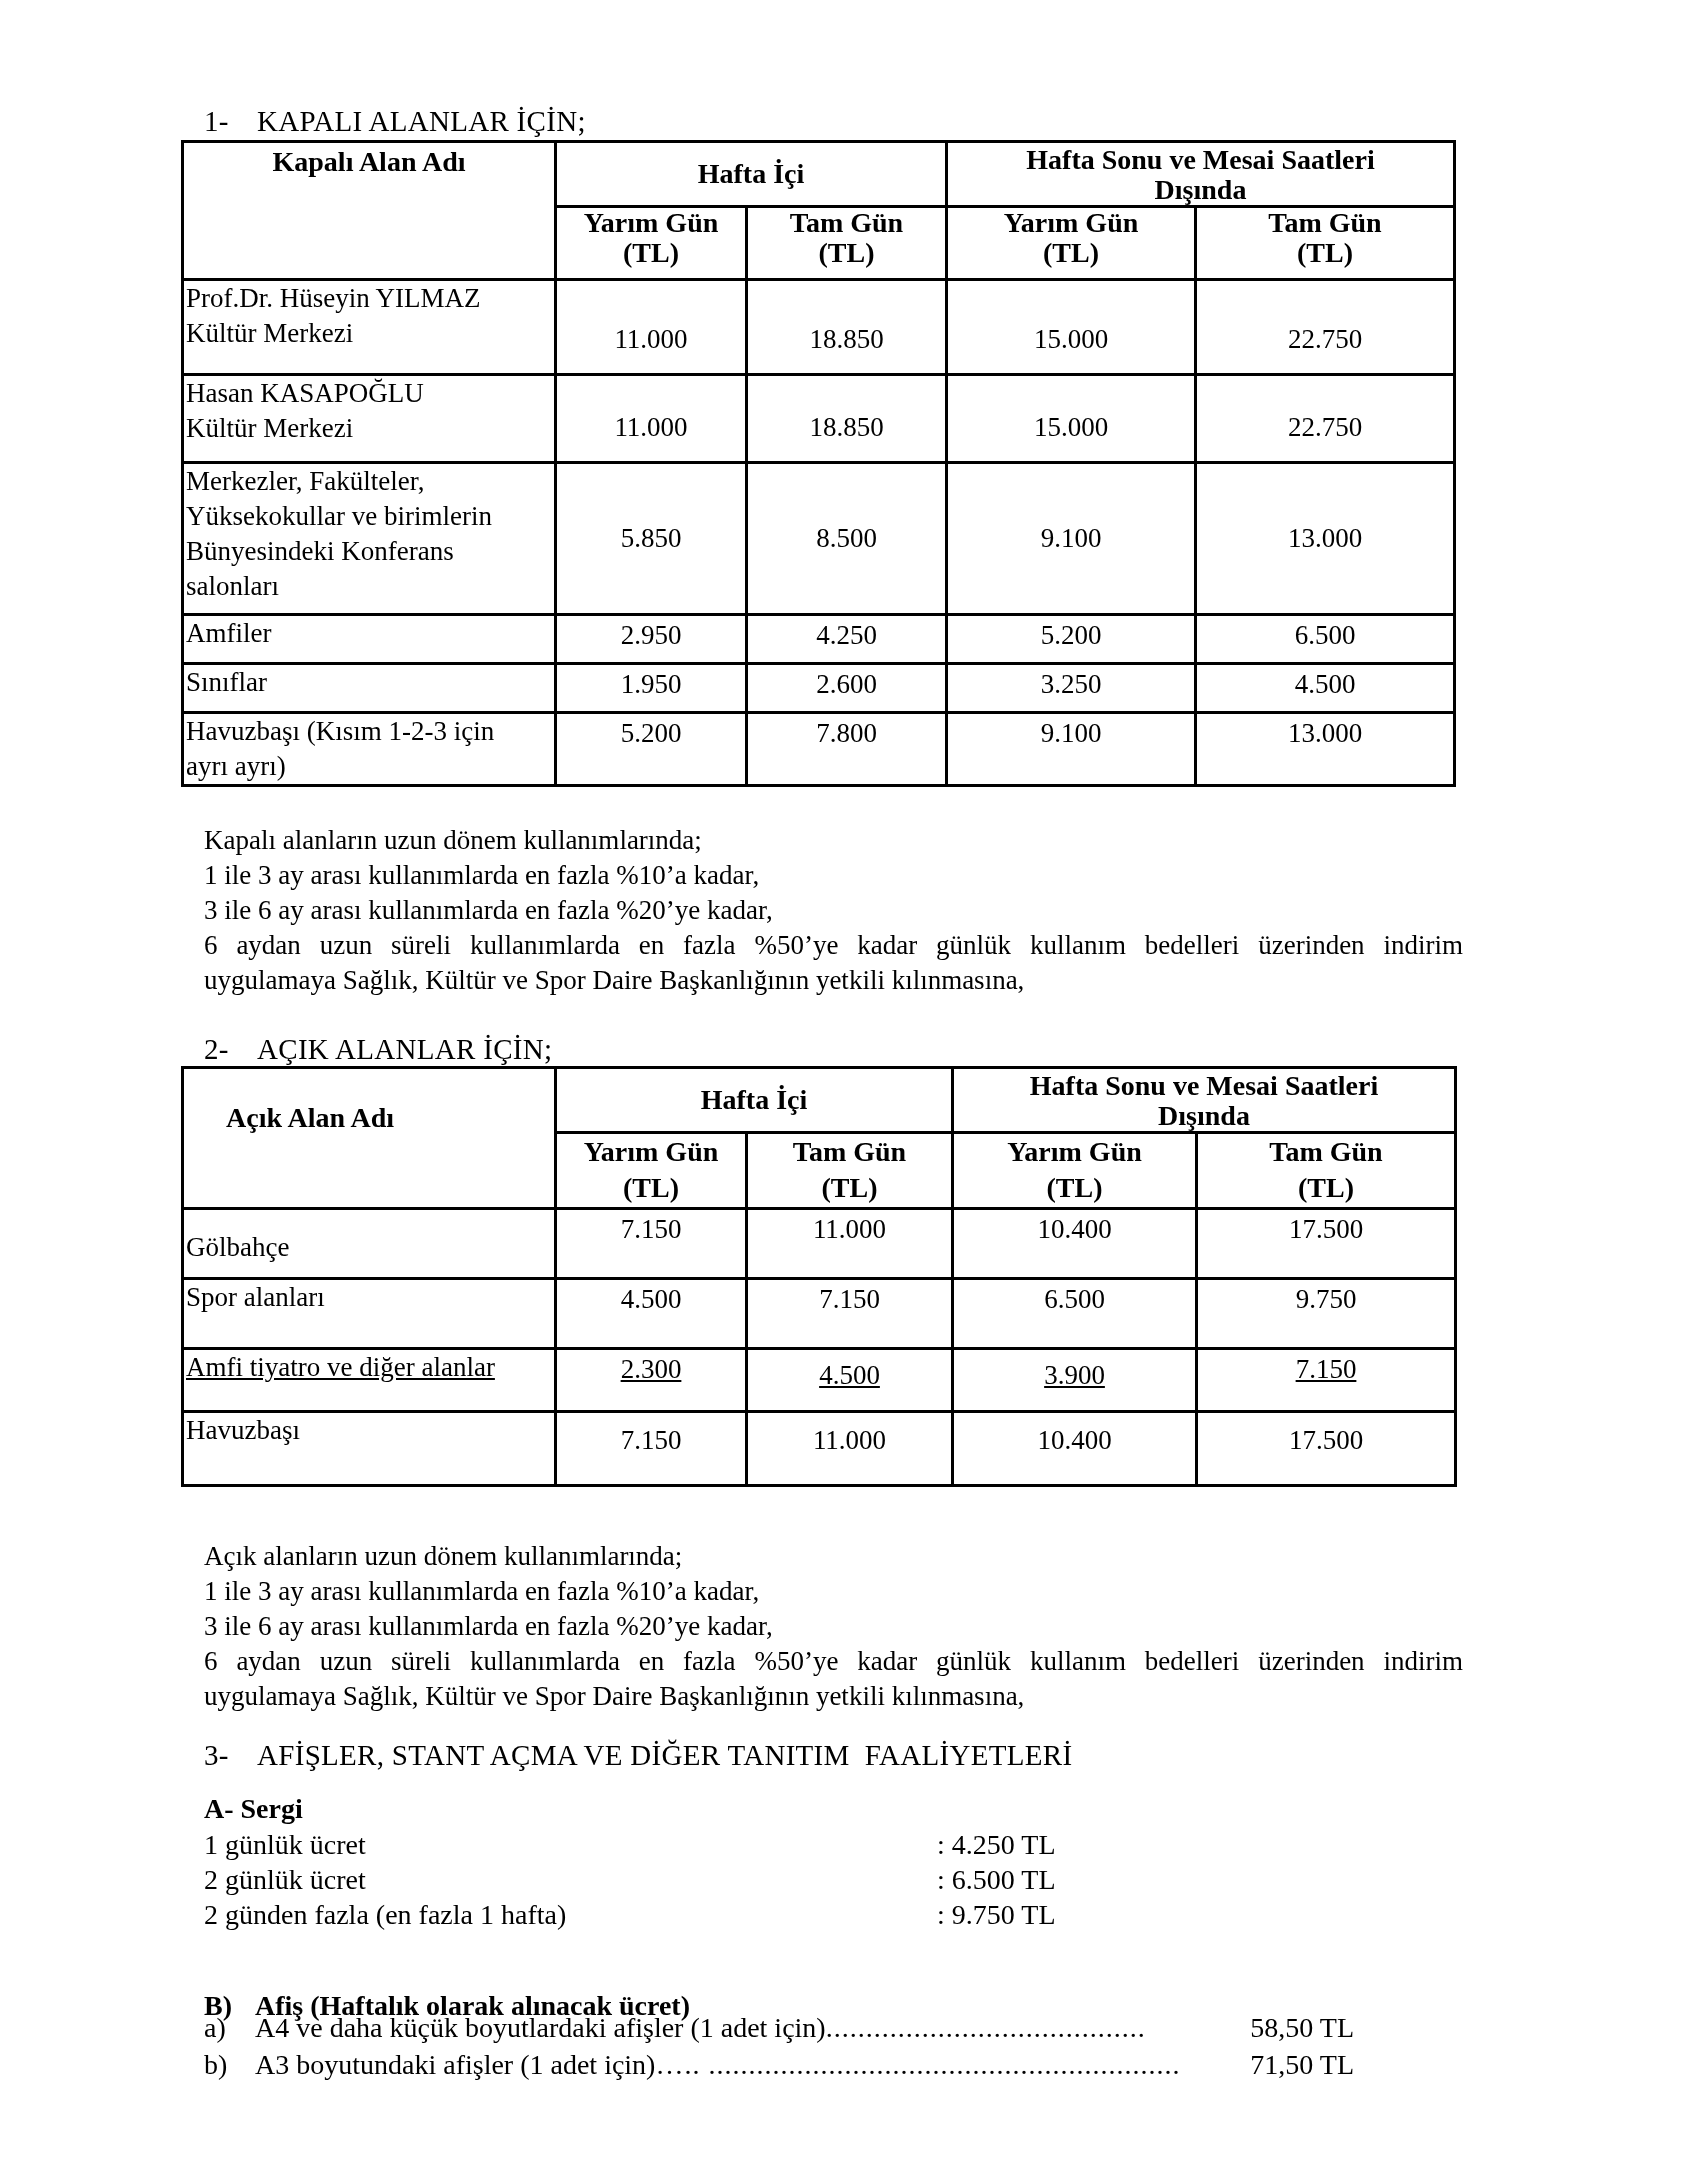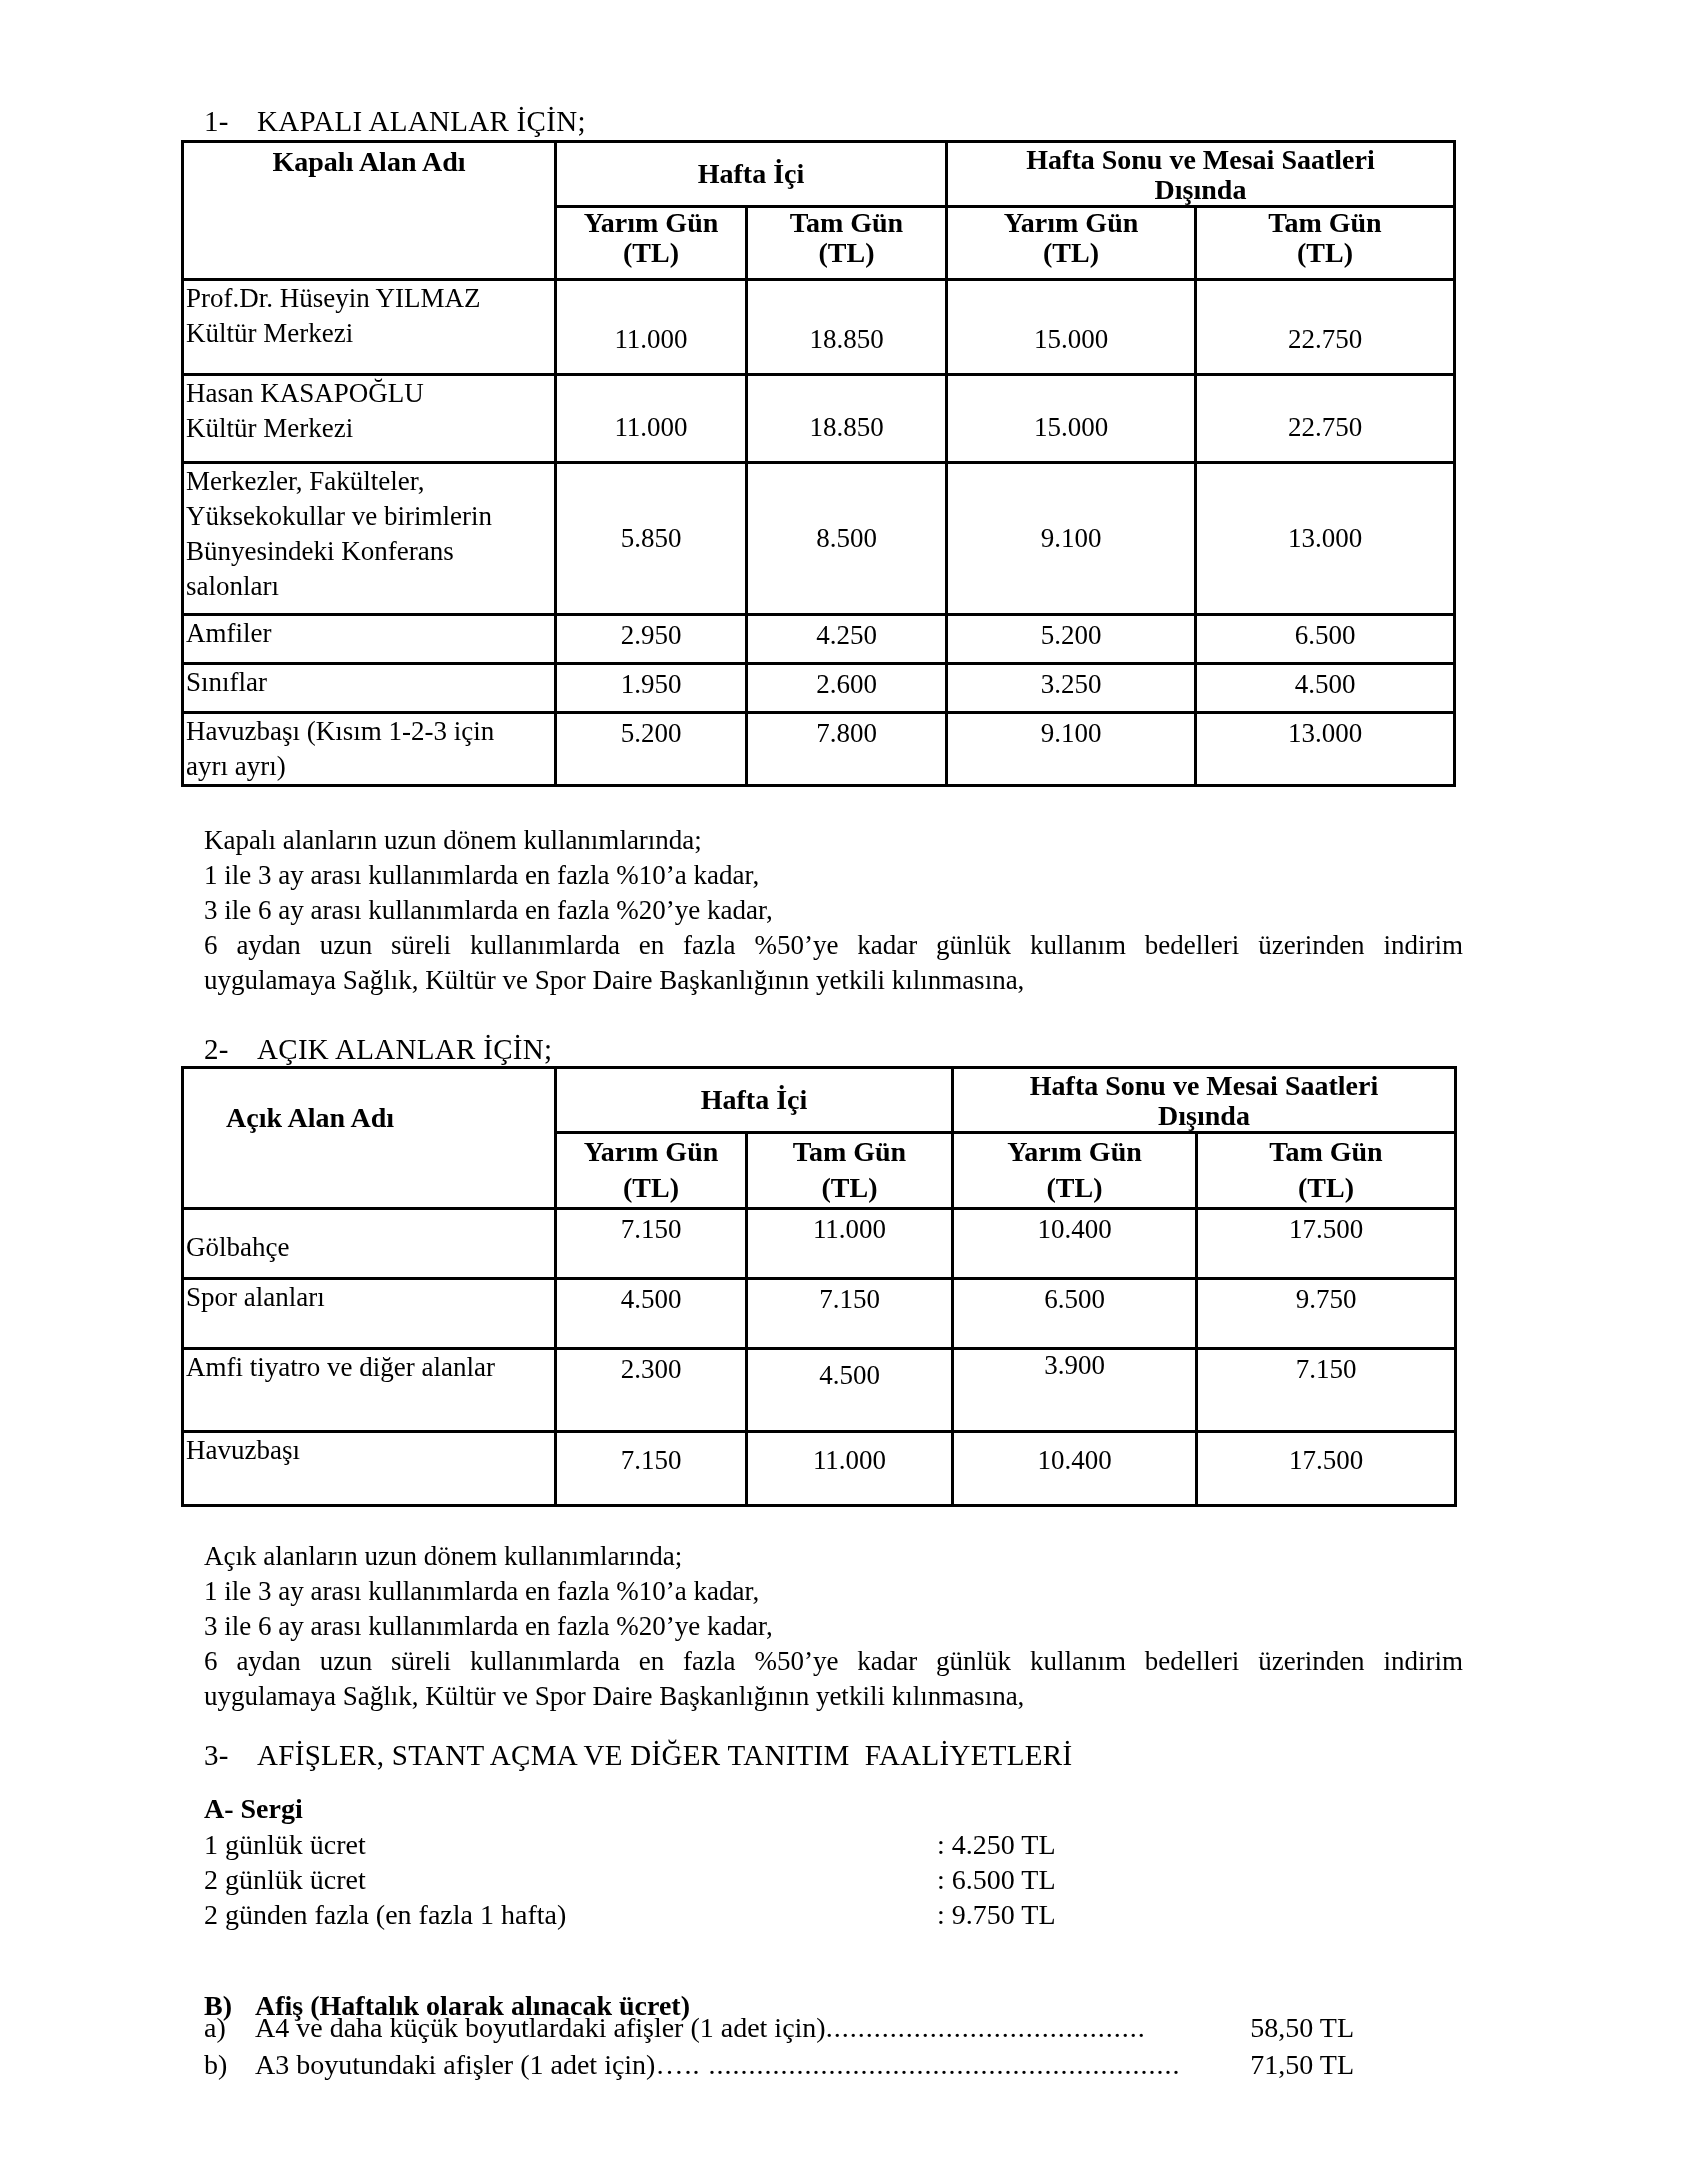--- a/index.html
+++ b/index.html
@@ -157,27 +157,27 @@
       </tr>
       <tr style="height: 70px;">
         <td class="name">
           <div>Spor alanları</div>
         </td>
         <td class="val" style="vertical-align: top; padding-top: 4px;">4.500</td>
         <td class="val" style="vertical-align: top; padding-top: 4px;">7.150</td>
         <td class="val" style="vertical-align: top; padding-top: 4px;">6.500</td>
         <td class="val" style="vertical-align: top; padding-top: 4px;">9.750</td>
       </tr>
-      <tr style="height: 83px;">
+      <tr style="height: 63px; text-decoration: underline;">
         <td class="name">
           <div>Amfi tiyatro ve diğer alanlar</div>
         </td>
         <td class="val" style="vertical-align: top; padding-top: 4px;">2.300</td>
         <td class="val" style="vertical-align: top; padding-top: 10px;">4.500</td>
-        <td class="val" style="vertical-align: top; ">3.900</td>
+        <td class="val" style="vertical-align: top; padding-top: 10px;">3.900</td>
         <td class="val" style="vertical-align: top; padding-top: 4px;">7.150</td>
       </tr>
       <tr style="height: 74px;">
         <td class="name">
           <div>Havuzbaşı</div>
         </td>
         <td class="val" style="vertical-align: top; padding-top: 12px;">7.150</td>
         <td class="val" style="vertical-align: top; padding-top: 12px;">11.000</td>
         <td class="val" style="vertical-align: top; padding-top: 12px;">10.400</td>
         <td class="val" style="vertical-align: top; padding-top: 12px;">17.500</td>

